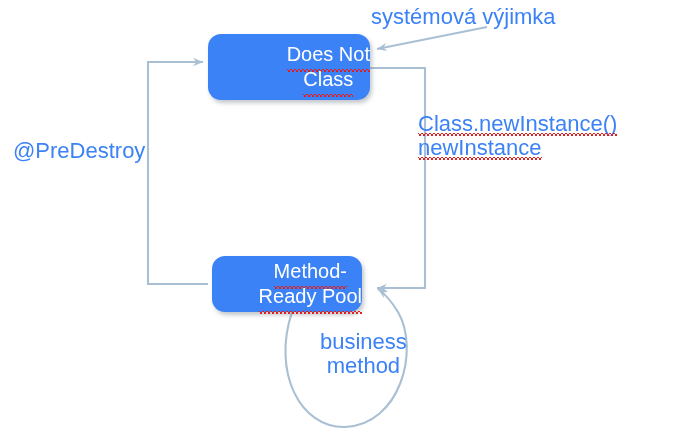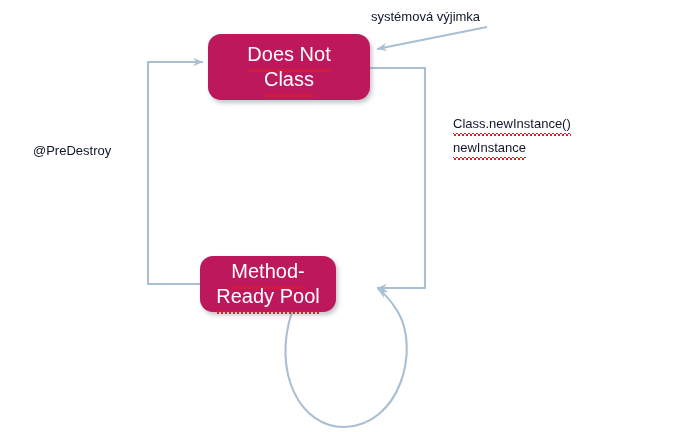--- a/index.html
+++ b/index.html
@@ -19,26 +19,26 @@
   }
   #wires {
     position: absolute;
     left: 0;
     top: 0;
     width: 676px;
     height: 432px;
   }
   .node {
     position: absolute;
-    background: #be185d;
+    background: #3b82f6;
     border-radius: 13px;
     box-shadow: 2px 3px 4px rgba(120,130,140,0.45);
     display: flex;
     align-items: center;
-    justify-content: center;
+    justify-content: flex-end;
     text-align: center;
     color: #ffffff;
     font-size: 20px;
     line-height: 25px;
     z-index: 3;
   }
   .node-label {
     display: inline-block;
     white-space: pre-line;
   }
@@ -62,22 +62,22 @@
     bottom: -5px;
     height: 3px;
     background-image:
       linear-gradient(45deg, transparent 45%, #e02020 45%, #e02020 55%, transparent 55%),
       linear-gradient(-45deg, transparent 45%, #e02020 45%, #e02020 55%, transparent 55%);
     background-size: 4px 4px;
     background-repeat: repeat-x;
   }
   .edge-label {
     position: absolute;
-    color: #0f172a;
-    font-size: 13px;
+    color: #3b82f6;
+    font-size: 22px;
     line-height: 24px;
     white-space: pre-line;
     z-index: 4;
   }
   .sqdark {
     position: relative;
     display: inline-block;
   }
   .sqdark::after {
     content: "";
@@ -119,24 +119,25 @@
 
     <g>
       <path d="M292,312 C272,372 300,428 345,427 C400,425 420,350 398,312 C390,299 384,293 378,289" fill="none" stroke="#a8bfd4" stroke-width="2.1" marker-end="url(#arrowOpen)"></path>
     </g>
   </svg>
 
   <div class="node" style="left:208px; top:34px; width:162px; height:66px;">
     <span class="node-label"><span class="spell"><span class="sq">Does Not</span></span><br><span class="spell"><span class="sq">Class</span></span></span>
   </div>
 
-  <div class="node" style="left:200px; top:256px; width:136px; height:56px;">
+  <div class="node" style="left:212px; top:256px; width:150px; height:56px;">
     <span class="node-label"><span class="spell"><span class="sq">Method-</span></span><br><span class="spell"><span class="sq">Ready Pool</span></span></span>
   </div>
 
   <div class="edge-label" style="left:371px; top:5px;"><span>systémová výjimka</span></div>
 
-  <div class="edge-label" style="left:453px; top:112px;"><span class="sqdark">Class.newInstance()</span><br><span class="sqdark">newInstance</span><br></div>
+  <div class="edge-label" style="left:418px; top:112px;"><span class="sqdark">Class.newInstance()</span><br><span class="sqdark">newInstance</span><br></div>
 
-  <div class="edge-label" style="left:13px; top:139px;margin-left:20px;"><span>@PreDestroy</span></div>
+  <div class="edge-label" style="left:13px; top:139px;"><span>@PreDestroy</span></div>
 
+  <div class="edge-label" style="left:320px; top:330px; text-align:center;"><span>business</span><br><span>method</span></div>
 
 </div>
 
 </body></html>

